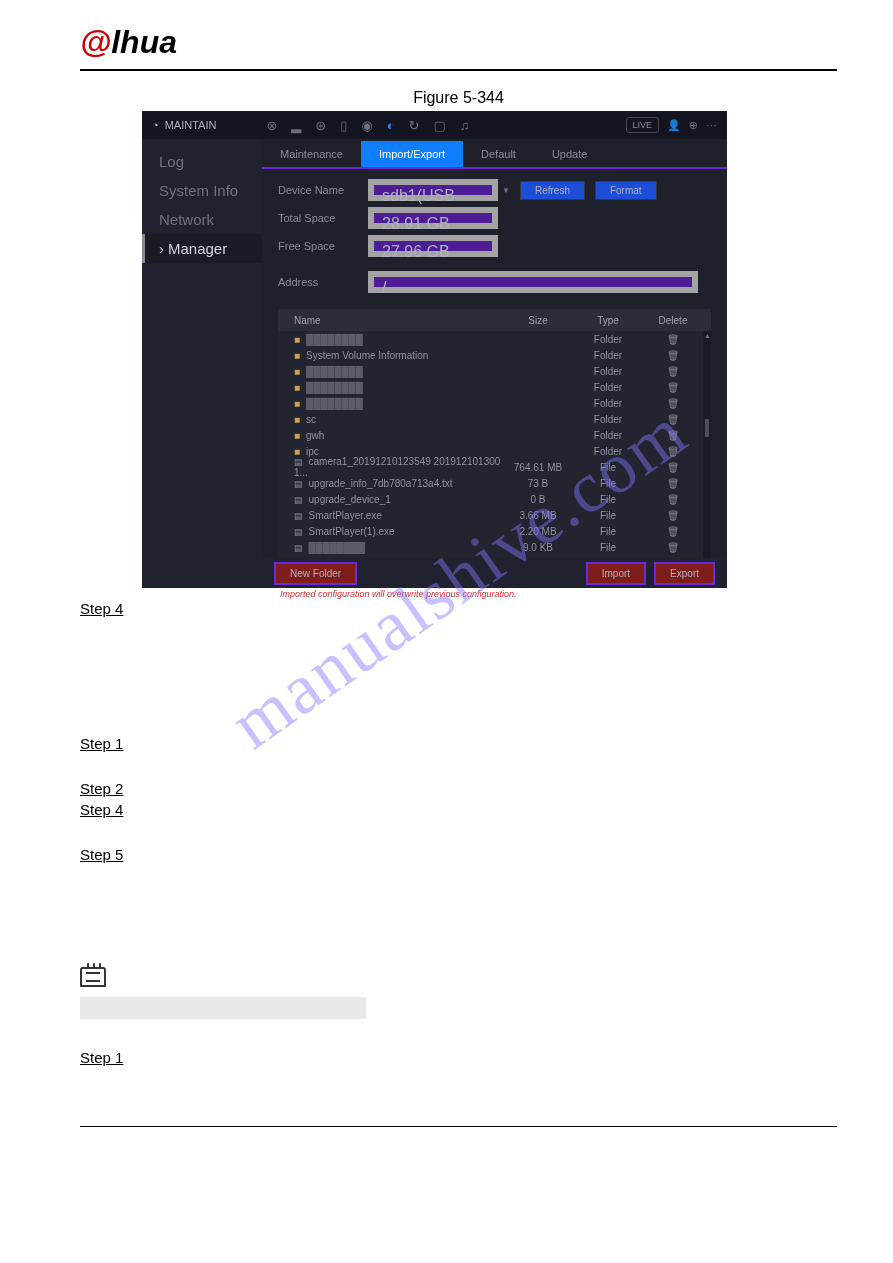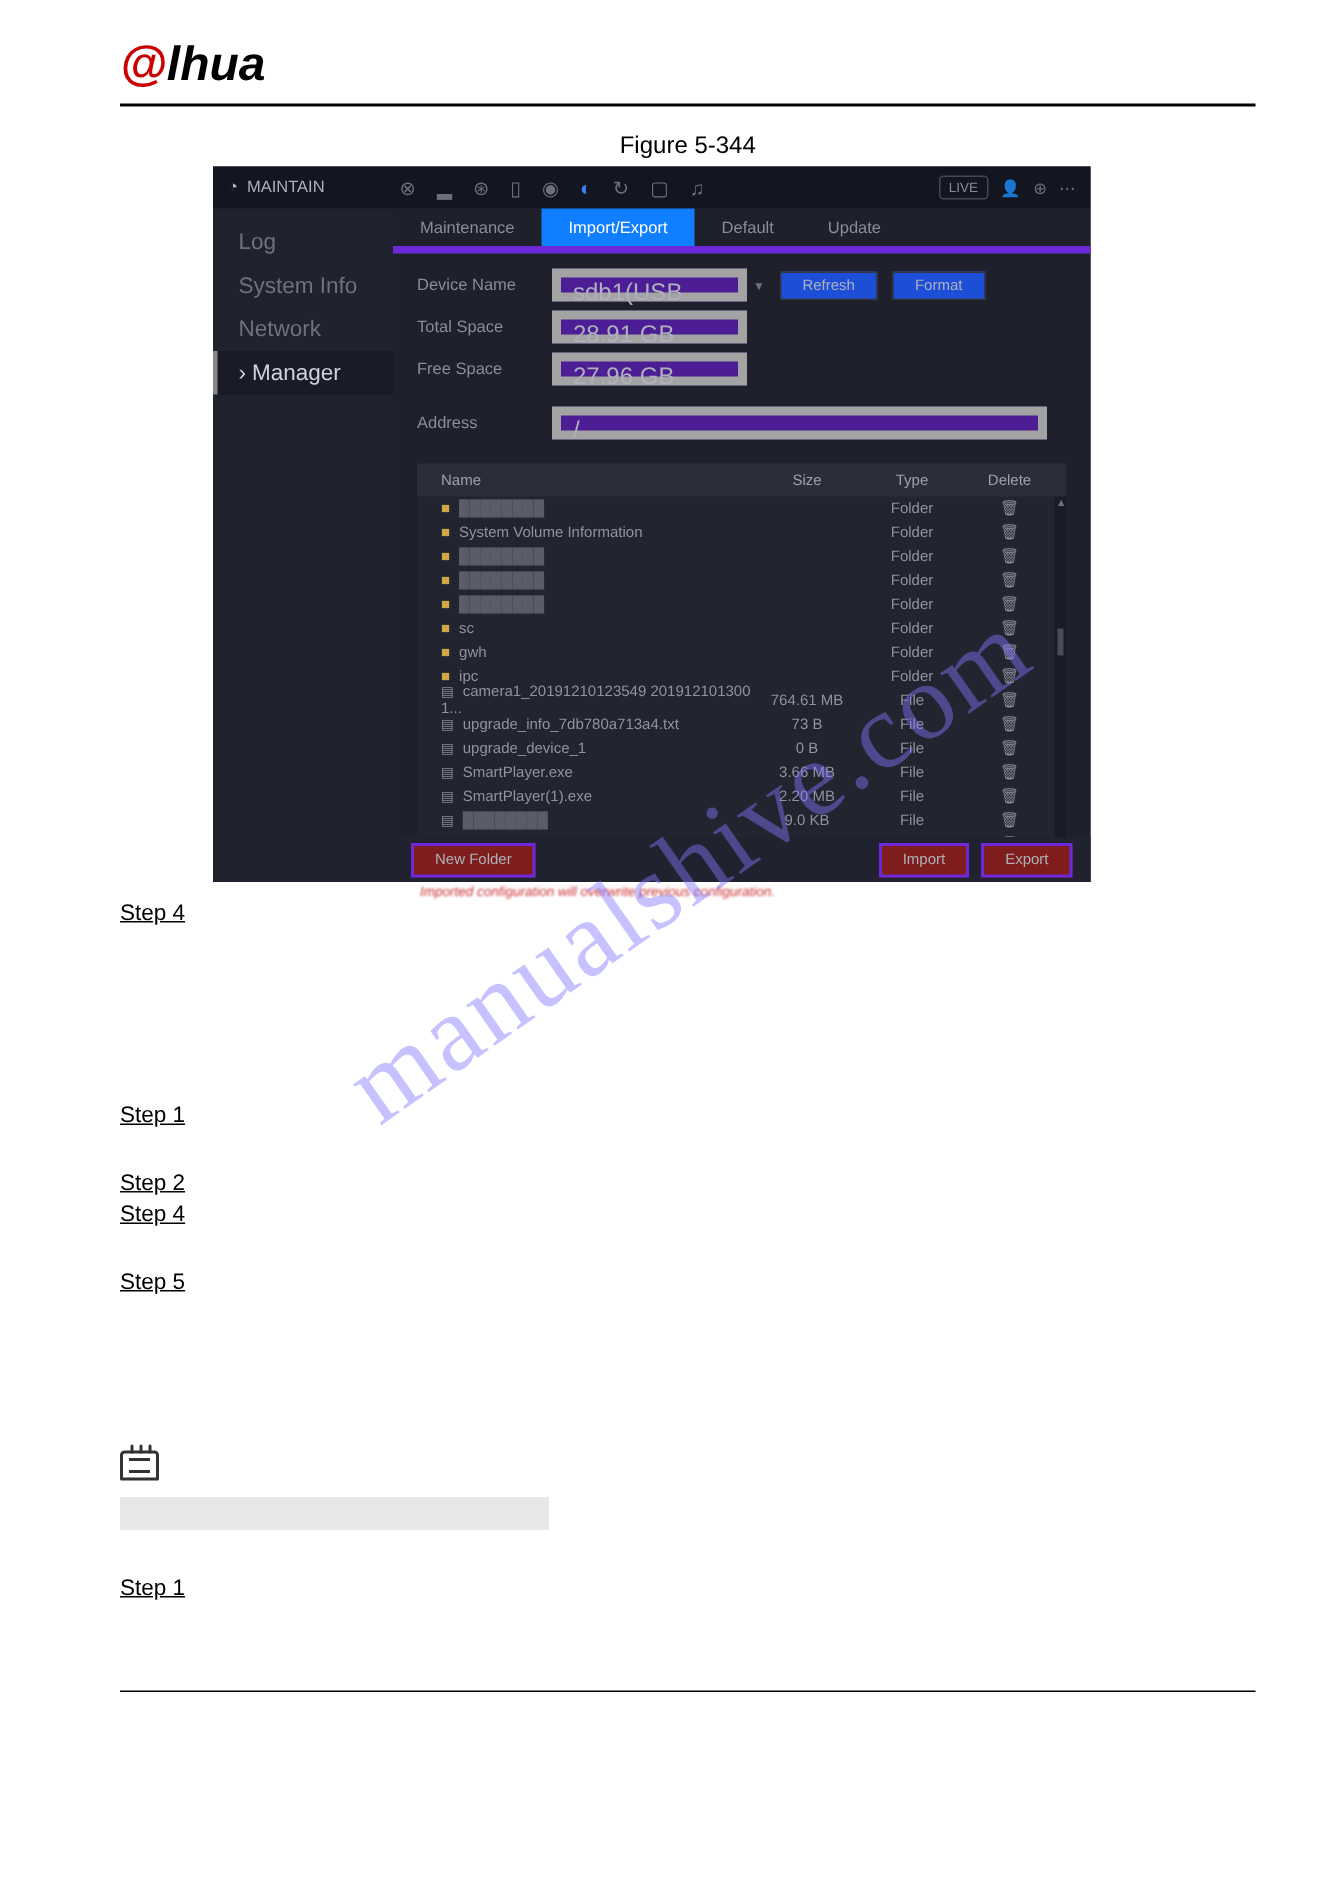--- a/index.html
+++ b/index.html
@@ -17,21 +17,21 @@
   .titlebar .icons .active { color: #3b82f6; }
   .titlebar .right { margin-left: auto; display: flex; align-items: center; gap: 8px; }
   .live-btn { border: 1px solid #444754; padding: 2px 6px; border-radius: 3px; font-size: 9px; color: #8a8c98; }
   .tb-ic { color: #6c6f7d; font-size: 11px; }
   .body { display: flex; height: 449px; }
   .sidebar { width: 120px; background: #20222f; padding: 8px 0; }
   .sidebar .item { padding: 6px 14px; color: #6e717f; font-size: 15px; border-left: 3px solid transparent; }
   .sidebar .item.sel { background: #191b26; color: #d0d2db; border-left-color: #888; }
   .sidebar .caret { margin-right: 4px; }
   .content { flex: 1; background: #1e202c; position: relative; }
-  .tabs { height: 30px; display: flex; border-bottom: 5px solid #6d28d9; }
+  .tabs { height: 30px; display: flex; border-bottom: 2px solid #6d28d9; align-items: flex-end; }
   .tab { padding: 7px 18px; font-size: 11px; color: #8a8c98; }
   .tab.active { background: #0f7fff; color: #fff; }
   .form-area { padding: 10px 0 10px 16px; }
   .row { display: flex; align-items: center; margin-bottom: 6px; }
   .row .lbl { width: 90px; color: #8a8c98; font-size: 11px; }
   .row .field { width: 130px; height: 22px; line-height: 22px; padding: 0 8px; background: #4c1d95; border: 6px solid #a3a3a3; color: #aeb1bc; font-size: 16px; position: relative; }
   .row .dropdown-arrow { color: #6e717f; font-size: 8px; margin-left: 4px; }
   .row .btn { margin-left: 10px; padding: 3px 14px; background: #1d4ed8; border: 1px solid #353744; color: #aeb1bc; font-size: 10px; }
   .row.addr { margin-top: 14px; }
   .row.addr .field { width: 330px; }

